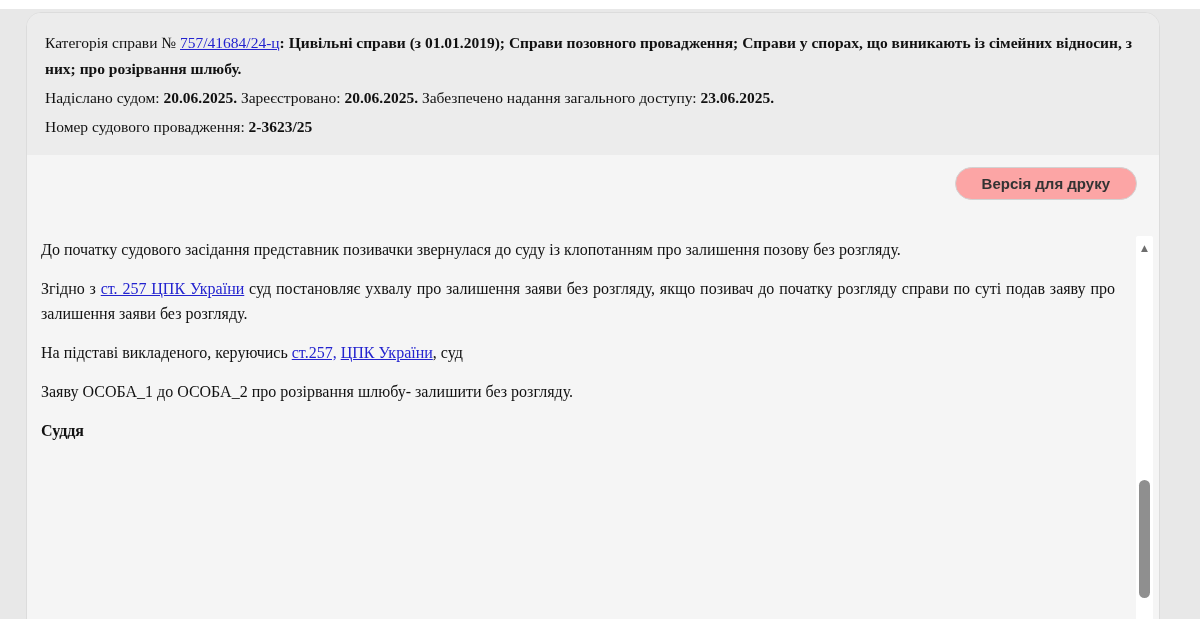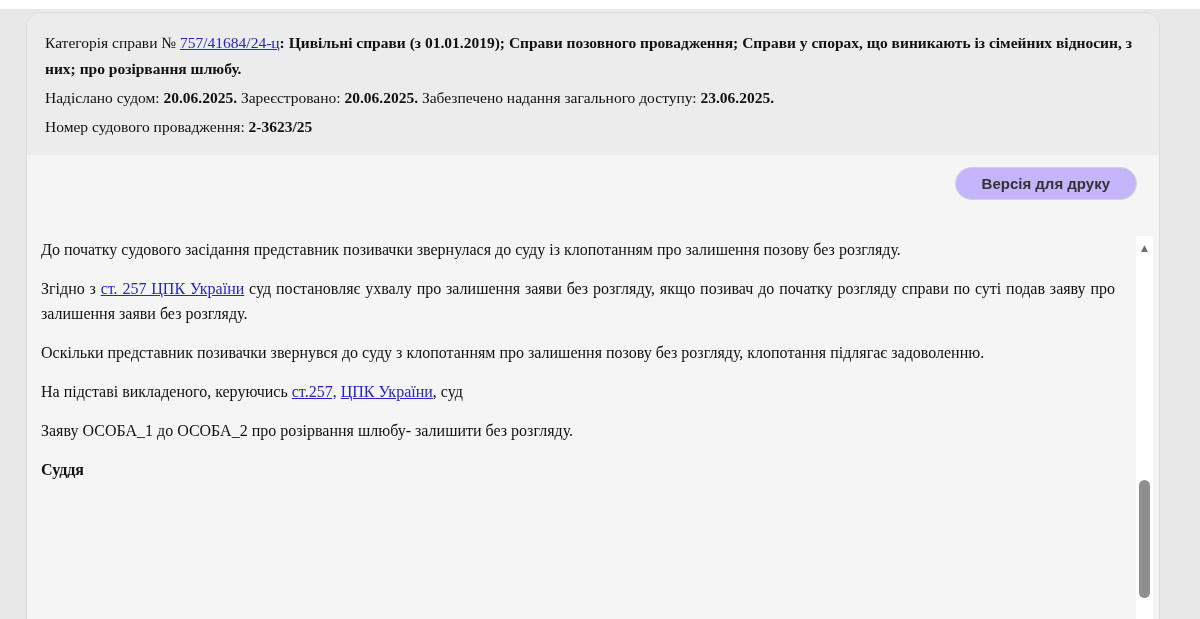--- a/index.html
+++ b/index.html
@@ -24,21 +24,21 @@
   }
   .bold { font-weight: bold; }
   a.doc-link { color: #2323cf; text-decoration: underline; cursor: pointer; }
   .toolbar {
     height: 56px; display: flex; align-items: center; justify-content: flex-end;
     padding-right: 22px;
   }
   .print-btn {
     font-family: "Liberation Sans", "DejaVu Sans", sans-serif;
     font-size: 15px; font-weight: bold; color: #333;
-    background: #c4b5fd; border: 1px solid #d2d2d2; border-radius: 17px;
+    background: #fca5a5; border: 1px solid #d2d2d2; border-radius: 17px;
     padding: 7px 26px; cursor: pointer;
   }
   .doc-area {
     position: absolute; left: 0; right: 0; top: 216px; bottom: 0;
     overflow: hidden;
   }
   .doc-clip {
     position: absolute; left: 14px; right: 44px; top: 3px; bottom: 0;
     overflow: hidden;
   }
@@ -90,21 +90,20 @@
     <button class="print-btn">Версія для друку</button>
   </div>
 
   <div class="doc-area">
     <div class="doc-clip">
       <div class="doc-content">
         <p>До початку судового засідання представник позивачки звернулася до суду із клопотанням про залишення позову без розгляду.</p>
         <p>
           <span>Згідно з </span><a class="doc-link">ст. 257 ЦПК України</a><span> суд постановляє ухвалу про залишення заяви без розгляду, якщо позивач до початку розгляду справи по суті подав заяву про залишення заяви без розгляду.</span>
         </p>
-        <p>Оскільки представник позивачки звернувся до суду з клопотанням про залишення позову без розгляду, клопотання підлягає задоволенню.</p>
         <p>
           <span>На підставі викладеного, керуючись </span><a class="doc-link">ст.257,</a><span> </span><a class="doc-link">ЦПК України</a><span>, суд</span>
         </p>
         <p>Заяву ОСОБА_1 до  ОСОБА_2 про розірвання шлюбу- залишити без розгляду.</p>
         <p class="bold">Суддя</p>
       </div>
     </div>
 
     <div class="scrollbar">
       <div class="sb-arrow sb-arrow-up">▲</div>

